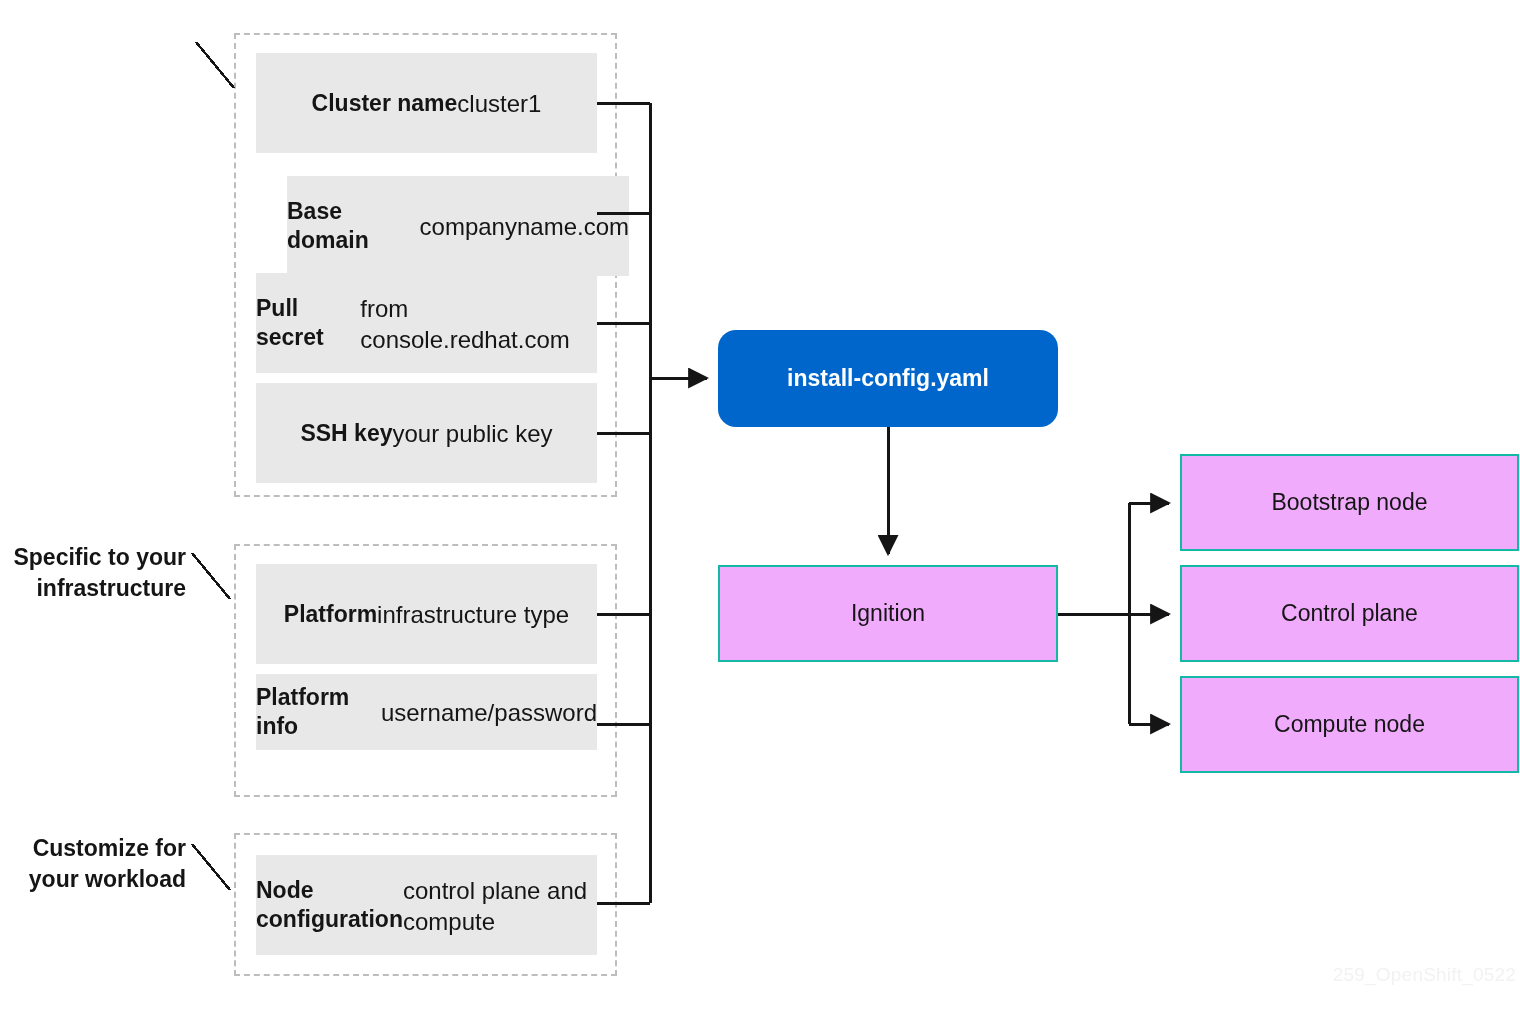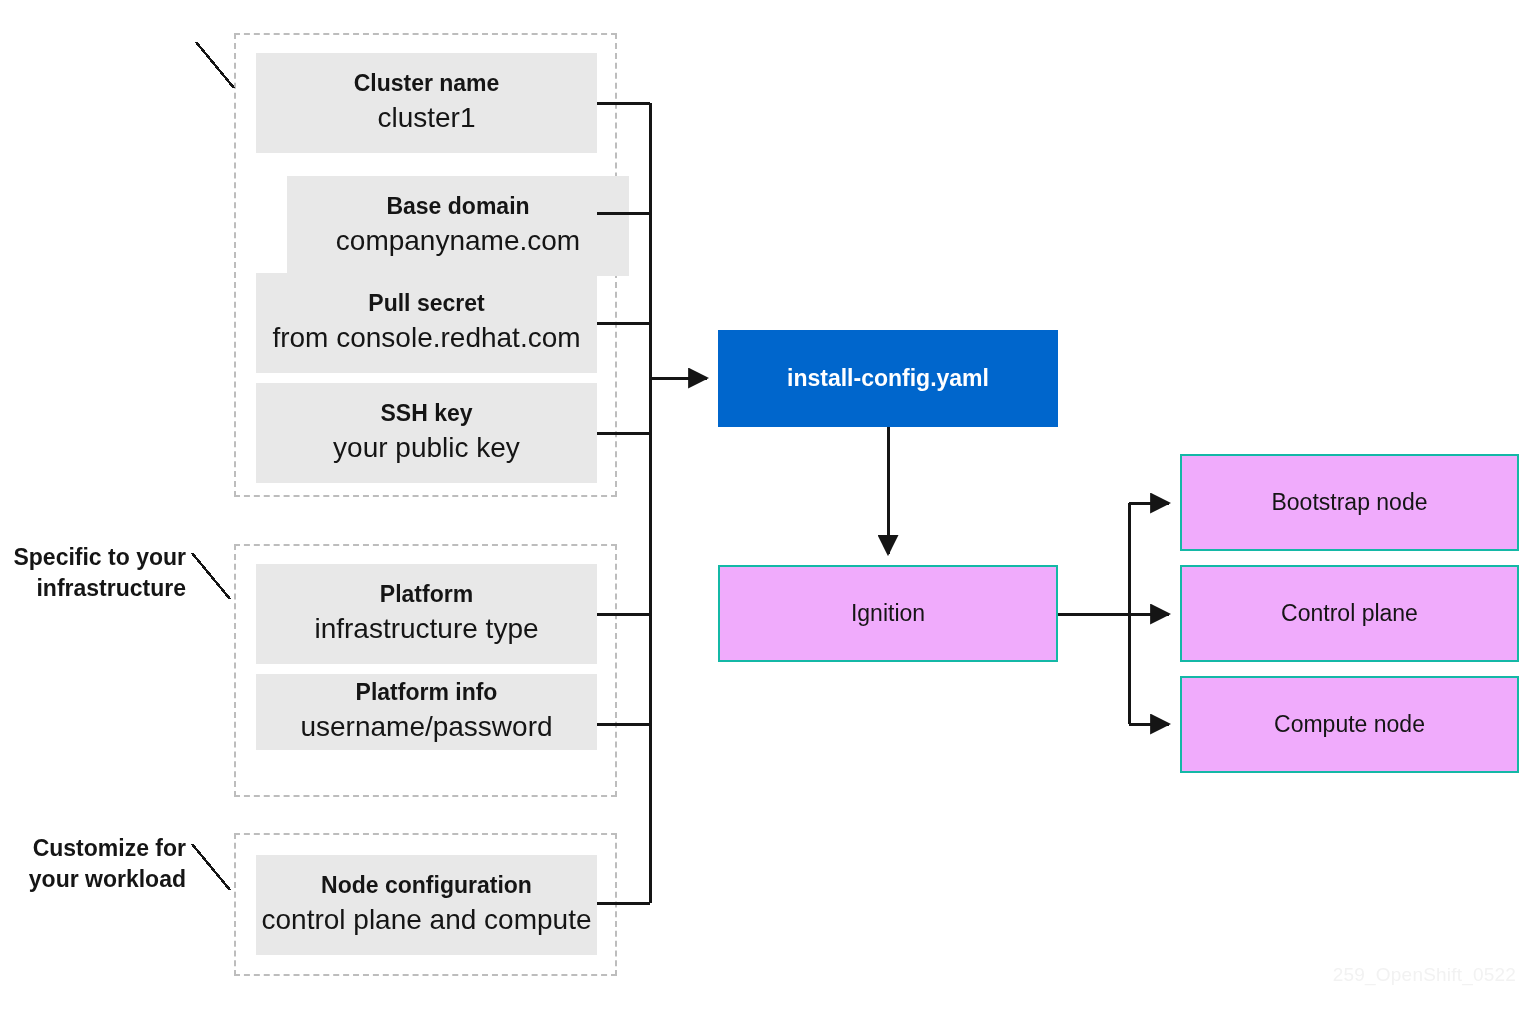--- a/index.html
+++ b/index.html
@@ -34,32 +34,32 @@
     line-height: 1.33;
     text-align: right;
     white-space: pre-line;
   }
   
   .card {
     position: absolute;
     background: #e8e8e8;
     box-sizing: border-box;
     display: flex;
-    flex-direction: column;
+    flex-direction: row;
     align-items: center;
     justify-content: center;
   }
   .card-title {
     font-size: 23px;
     font-weight: bold;
     color: #151515;
     line-height: 1.25;
   }
   .card-sub {
-    font-size: 28px;
+    font-size: 24px;
     font-weight: normal;
     color: #151515;
     line-height: 1.3;
     margin-top: 2px;
   }
   
   .box-filled {
     position: absolute;
     background: #0066cc;
     box-sizing: border-box;
@@ -151,21 +151,21 @@
   <div class="callout" style="left:0px; top:833px; width:186px;">Customize for
 your workload</div>
 
   <div class="group-box" style="left:234px; top:833px; width:383px; height:143px;"></div>
 
   <div class="card" style="left:256px; top:855px; width:341px; height:100px;">
     <div class="card-title">Node configuration</div>
     <div class="card-sub">control plane and compute</div>
   </div>
 
-  <div class="box-filled" style="left:718px; top:330px; width:340px; height:97px;">
+  <div class="box-filled" style="left:718px; top:330px; width:340px; height:97px;border-radius:18px;">
     <span class="box-label">install-config.yaml</span>
   </div>
 
   <div class="box-outline" style="left:718px; top:565px; width:340px; height:97px;">
     <span class="box-label">Ignition</span>
   </div>
 
   <div class="box-outline" style="left:1180px; top:454px; width:339px; height:97px;">
     <span class="box-label">Bootstrap node</span>
   </div>

